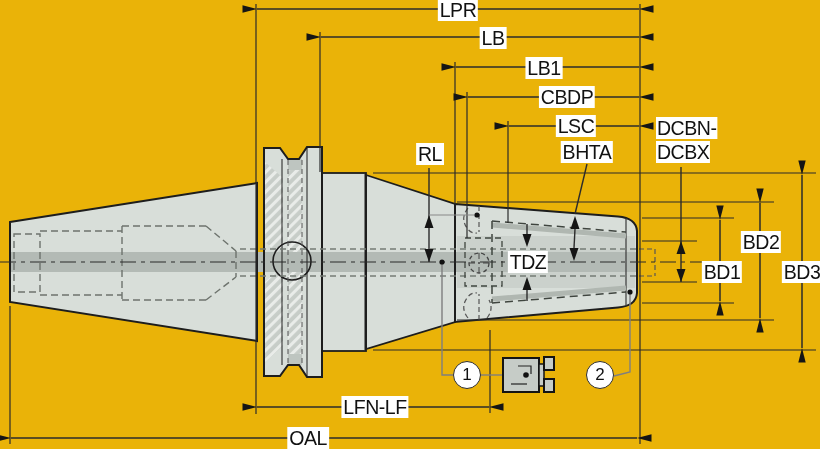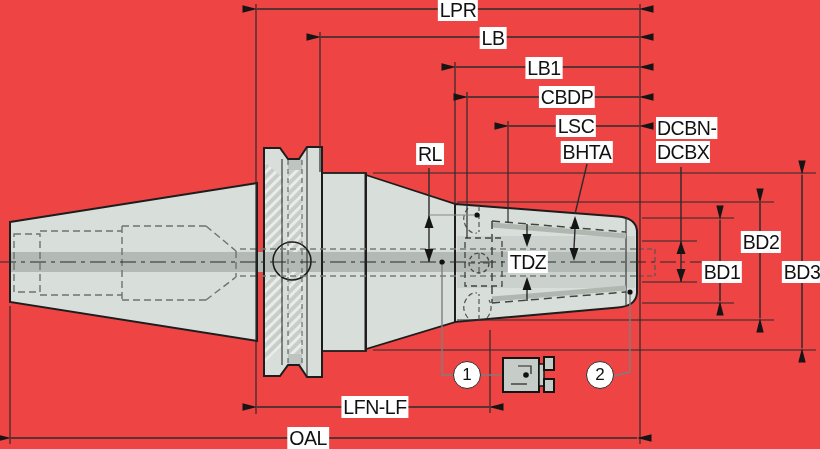--- a/index.html
+++ b/index.html
@@ -1,17 +1,17 @@
 <!DOCTYPE html>
 <html><head>
 <meta charset="utf-8">
 <style>
   html,body{margin:0;padding:0;background:#ffffff;}
   .stage{
-    position:relative;width:820px;height:449px;background:#ef4444;overflow:hidden;
+    position:relative;width:820px;height:449px;background:#eab308;overflow:hidden;
     font-family:"Liberation Sans", sans-serif;
   }
   .stage svg{position:absolute;left:0;top:0;}
   .lbl{
     position:absolute;font-size:21px;line-height:22px;color:#111;background:#fff;
     padding:0 2px;white-space:nowrap;transform:translate(-50%,-50%) scaleX(.93);
     letter-spacing:-0.5px;z-index:5;
   }
   .lbl-left{
     position:absolute;font-size:21px;line-height:22px;color:#111;background:#fff;

